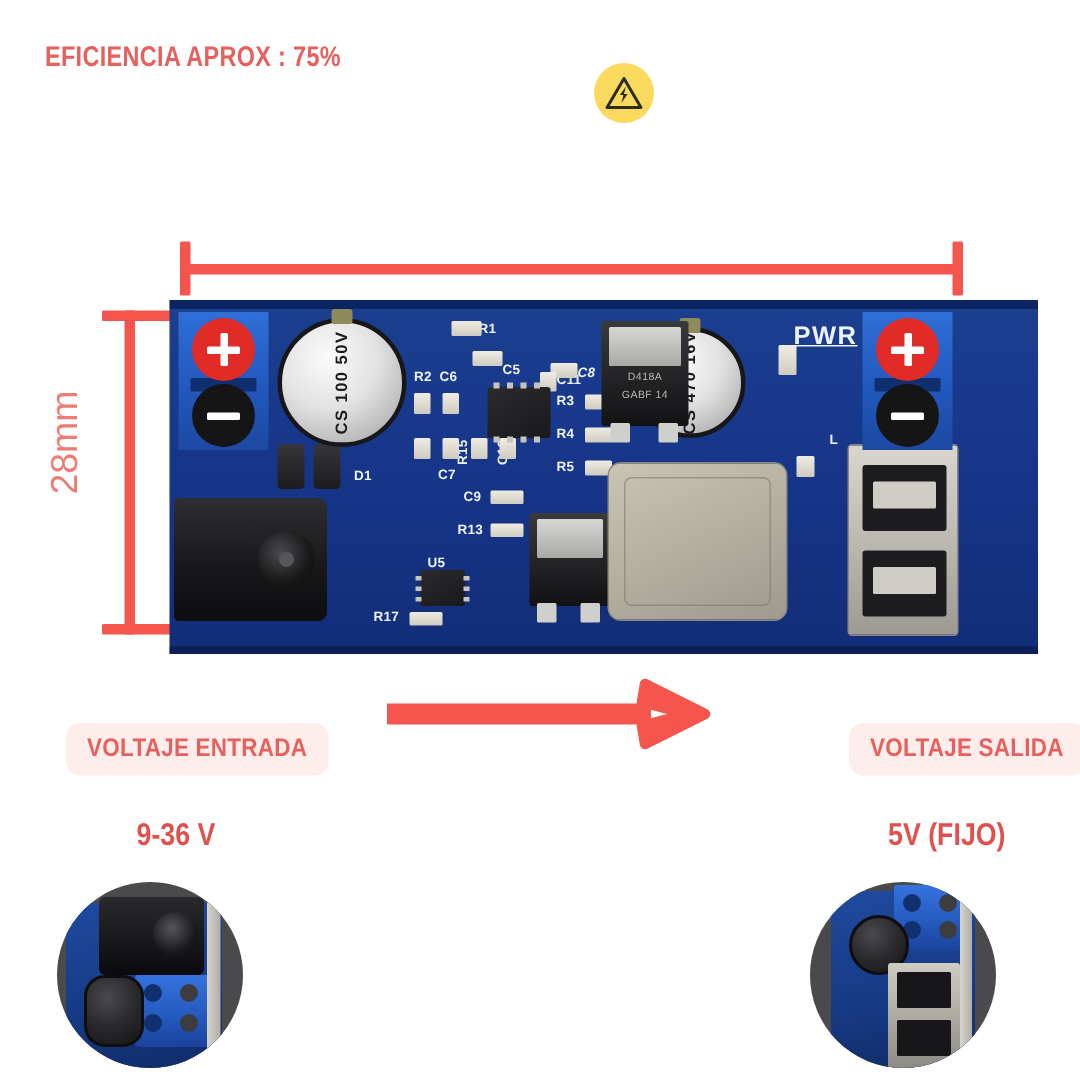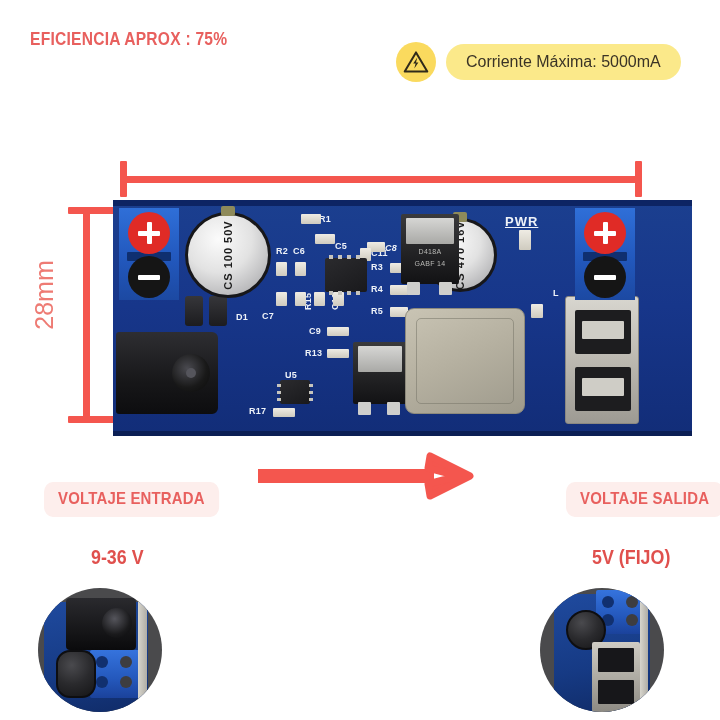--- a/index.html
+++ b/index.html
@@ -425,21 +425,20 @@
 
   <div class="efficiency-title">EFICIENCIA APROX : 75%</div>
 
   <div class="current-badge">
     <div class="warn-icon">
       <svg width="26" height="24" viewBox="0 0 26 24" aria-hidden="true">
         <path d="M13 2.4 L24.3 21.6 L1.7 21.6 Z" fill="none" stroke="#2f2a1a" stroke-width="2" stroke-linejoin="round"></path>
         <path d="M14.3 7.6 L10.2 13.4 L12.6 13.4 L11.3 18.6 L15.4 12.6 L13.0 12.6 Z" fill="#2f2a1a"></path>
       </svg>
     </div>
-    <div class="badge-pill">Corriente Máxima: 5000mA</div>
   </div>
 
   <div class="dim-top-bar"></div>
   <div class="dim-top-cap left"></div>
   <div class="dim-top-cap right"></div>
 
   <div class="dim-left-label">28mm</div>
   <div class="dim-left-bar"></div>
   <div class="dim-left-cap top"></div>
   <div class="dim-left-cap bottom"></div>
@@ -449,32 +448,32 @@
     <div class="board-bottom-strip"></div>
 
     <div class="silk" style="left:206px; top:14px;">R1</div>
     <div class="silk" style="left:163px; top:46px;">R2</div>
     <div class="silk" style="left:180px; top:46px;">C6</div>
     <div class="silk" style="left:222px; top:41px;">C5</div>
     <div class="silk" style="left:272px; top:43px;font-style:italic;">C8</div>
     <div class="silk" style="left:258px; top:62px;">R3</div>
     <div class="silk" style="left:258px; top:84px;">R4</div>
     <div class="silk" style="left:258px; top:106px;">R5</div>
-    <div class="silk" style="left:149px; top:111px;">C7</div>
+    <div class="silk" style="left:179px; top:111px;">C7</div>
     <div class="silk rot" style="left:190px; top:110px;">R15</div>
     <div class="silk rot" style="left:217px; top:110px;">C12</div>
     <div class="silk" style="left:196px; top:126px;">C9</div>
     <div class="silk" style="left:192px; top:148px;">R13</div>
     <div class="silk" style="left:172px; top:170px;">U5</div>
     <div class="silk" style="left:136px; top:206px;">R17</div>
     <div class="silk" style="left:123px; top:112px;">D1</div>
     <div class="silk" style="left:258px; top:48px;">C11</div>
     <div class="silk" style="left:414px; top:122px;padding-left:38px;">R12</div>
     <div class="silk" style="left:440px; top:88px;">L</div>
-    <div class="silk" style="left:392px; top:14px; font-size:13px; letter-spacing:1px;text-decoration:underline;">PWR</div>
+    <div class="silk" style="left:416px; top:14px; font-size:17px; letter-spacing:1px;text-decoration:underline;">PWR</div>
 
     <div class="smd" style="left:188px; top:14px;  width:20px; height:10px;"></div>
     <div class="smd" style="left:202px; top:34px;  width:20px; height:10px;"></div>
     <div class="smd" style="left:254px; top:42px;  width:18px; height:10px;"></div>
     <div class="smd" style="left:277px; top:63px;  width:18px; height:10px;"></div>
     <div class="smd" style="left:277px; top:85px;  width:18px; height:10px;"></div>
     <div class="smd" style="left:277px; top:107px; width:18px; height:10px;"></div>
     <div class="smd" style="left:214px; top:127px; width:22px; height:9px;"></div>
     <div class="smd" style="left:214px; top:149px; width:22px; height:9px;"></div>
     <div class="smd" style="left:160px; top:208px; width:22px; height:9px;"></div>

